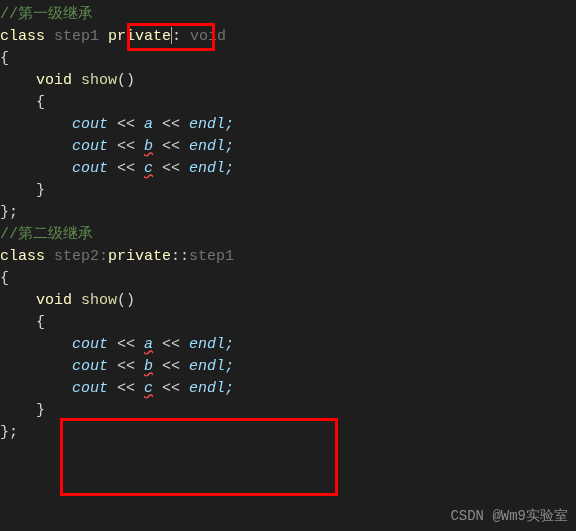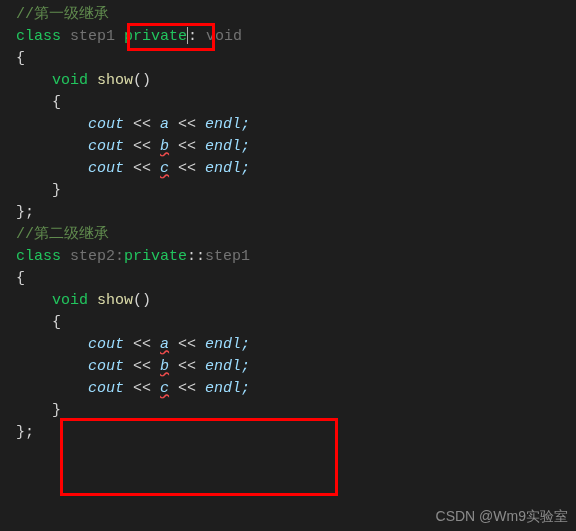--- a/index.html
+++ b/index.html
@@ -8,23 +8,23 @@
     font-family: Consolas, "Courier New", monospace;
     font-size: 15px;
     line-height: 22px;
     color: #d4d4d4;
     width: 576px;
     height: 531px;
     position: relative;
     overflow: hidden;
     padding: 4px 0 0 0;
   }
-  .line { white-space: pre; padding-left: 16px; }
+  .line { white-space: pre; padding-left: 0; }
   .comment { color: #608b4e; }
-  .keyword { color: #22c55e; margin-top: 18px; }
+  .keyword { color: #fef9c3; margin-top: 18px; }
   .type { color: #737373; }
   .func { color: #dcdcaa; margin-top: 34px; }
   .op { color: #d4d4d4; }
   .var { color: #9cdcfe; font-style: italic; }
   .brace { color: #d4d4d4; }
   .squiggle {
     text-decoration: underline wavy #f14c4c;
     text-decoration-skip-ink: none;
   }
   .cursor {
@@ -38,21 +38,21 @@
   .hl-box1 {
     position: absolute;
     border: 3px solid #ff0000;
     pointer-events: none;
   }
   .watermark {
     position: absolute;
     right: 8px;
     bottom: 4px;
     color: rgba(210, 210, 210, 0.6);
-    font-family: Liberation Sans, sans-serif;
+    font-family: Liberation Mono, monospace;
     font-size: 14px;
     margin-top: 28px;
   }
 </style>
 </head>
 <body>
 
 <div class="line"><span class="comment">//第一级继承</span></div>
 
 <div class="line"><span class="keyword">class</span><span class="type"> step1 </span><span class="keyword">private</span><span class="cursor"></span><span class="op">: </span><span class="type">void</span></div>

